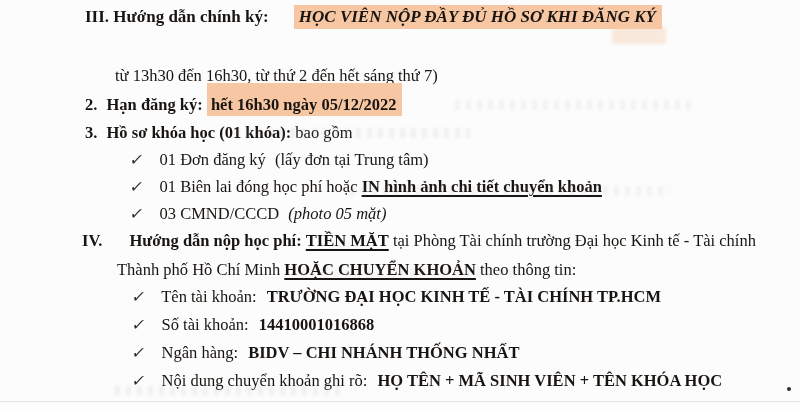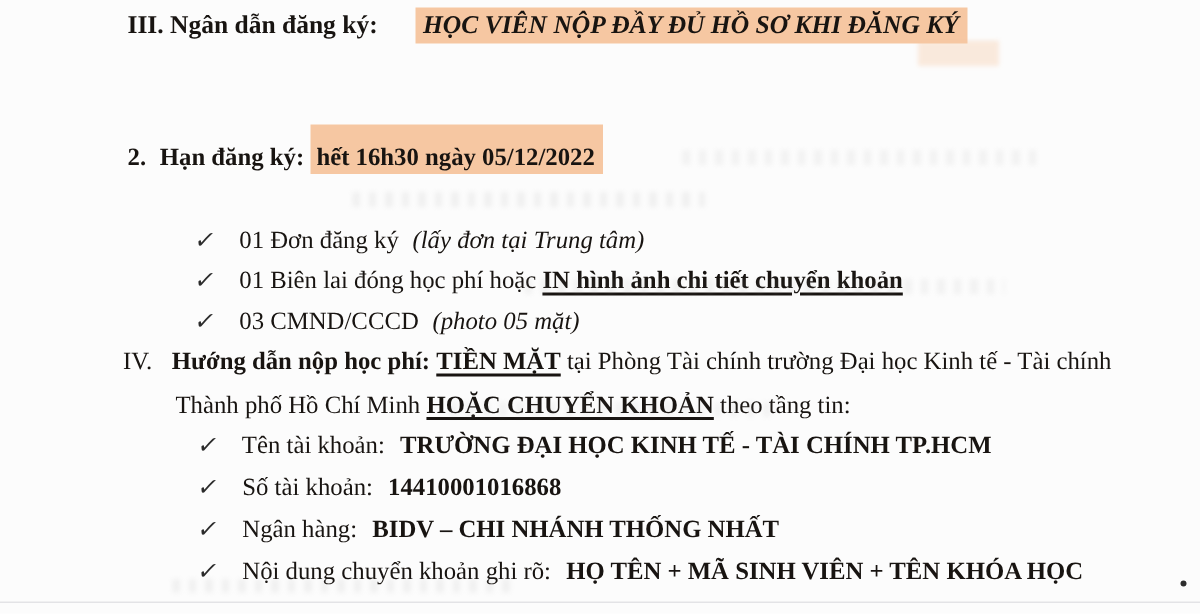--- a/index.html
+++ b/index.html
@@ -14,54 +14,62 @@
   }
   .line{position:absolute;white-space:nowrap;line-height:22px;}
   .b{font-weight:bold;}
   .bi{font-weight:bold;font-style:italic;}
   .it{font-style:italic;}
   .u{font-weight:bold;text-decoration:underline;text-decoration-thickness:1.5px;text-underline-offset:3px;}
   .hl{background:var(--highlight);padding:12px 5px 2px 4px;}
   .hl-head{background:var(--highlight);padding:2px 6px 3px 5px;margin-left:21px;font-size:17px;}
   .heading{font-size:17px;}
   .num{font-weight:bold;margin-right:5px;}
-  .numeral-iv{font-weight:normal;margin-right:9px;}
+  .numeral-iv{font-weight:bold;margin-right:23px;}
   .chk{
     font-family:"DejaVu Sans",sans-serif;font-size:16px;color:#2b2b2b;
     display:inline-block;transform:skewX(-12deg);margin-right:12px;
   }
   .val{font-weight:bold;margin-left:6px;}
-  .note{margin-left:5px;font-style:italic;}
+  .note{margin-left:5px;}
   
   .ghost{
     position:absolute;pointer-events:none;
     background:repeating-linear-gradient(90deg,#9a9a9a 0 5px,transparent 5px 11px);
     filter:blur(1.6px);
   }
   .ghost-hl{position:absolute;background:var(--highlight);opacity:.35;filter:blur(1.5px);pointer-events:none;}
   .dot{position:absolute;width:4px;height:4px;background:#2e2e2e;border-radius:50%;}
   .scan-edge{position:absolute;left:0;right:0;bottom:7px;height:1px;background:#e3e3e6;}
 </style>
 </head>
 <body>
 
 <div class="page">
 
   <div class="line heading" style="top:6px;left:85px">
-    <span class="b">III. Ngân dẫn đăng ký:</span>
+    <span class="b">III. Hướng dẫn chính ký:</span>
     <span class="hl-head bi">HỌC VIÊN NỘP ĐẦY ĐỦ HỒ SƠ KHI ĐĂNG KÝ</span>
   </div>
 
+  <div class="line" style="top:65px;left:115px">
+    <span>từ 13h30 đến 16h30, từ thứ 2 đến hết sáng thứ 7)</span>
+  </div>
 
   <div class="line" style="top:94px;left:85px">
     <span class="num">2.</span>
     <span class="b">Hạn đăng ký:</span>
     <span class="hl b">hết 16h30 ngày 05/12/2022</span>
   </div>
 
+  <div class="line" style="top:122px;left:85px">
+    <span class="num">3.</span>
+    <span class="b">Hồ sơ khóa học (01 khóa):</span>
+    <span>bao gồm</span>
+  </div>
 
   <div class="line" style="top:149px;left:130px">
     <span class="chk">✓</span>
     <span>01 Đơn đăng ký</span>
     <span class="note">(lấy đơn tại Trung tâm)</span>
   </div>
   <div class="line" style="top:176px;left:130px">
     <span class="chk">✓</span>
     <span>01 Biên lai đóng học phí hoặc</span>
     <span class="u">IN hình ảnh chi tiết chuyển khoản</span>
@@ -74,21 +82,21 @@
 
   <div class="line" style="top:230px;left:82px">
     <span class="numeral-iv">IV.</span>
     <span class="b">Hướng dẫn nộp học phí:</span>
     <span class="u">TIỀN MẶT</span>
     <span>tại Phòng Tài chính trường Đại học Kinh tế - Tài chính</span>
   </div>
   <div class="line" style="top:259px;left:117px">
     <span>Thành phố Hồ Chí Minh</span>
     <span class="u">HOẶC CHUYỂN KHOẢN</span>
-    <span>theo tầng tin:</span>
+    <span>theo thông tin:</span>
   </div>
 
   <div class="line" style="top:286px;left:132px">
     <span class="chk">✓</span>
     <span>Tên tài khoản:</span>
     <span class="val">TRƯỜNG ĐẠI HỌC KINH TẾ - TÀI CHÍNH TP.HCM</span>
   </div>
   <div class="line" style="top:314px;left:132px">
     <span class="chk">✓</span>
     <span>Số tài khoản:</span>

